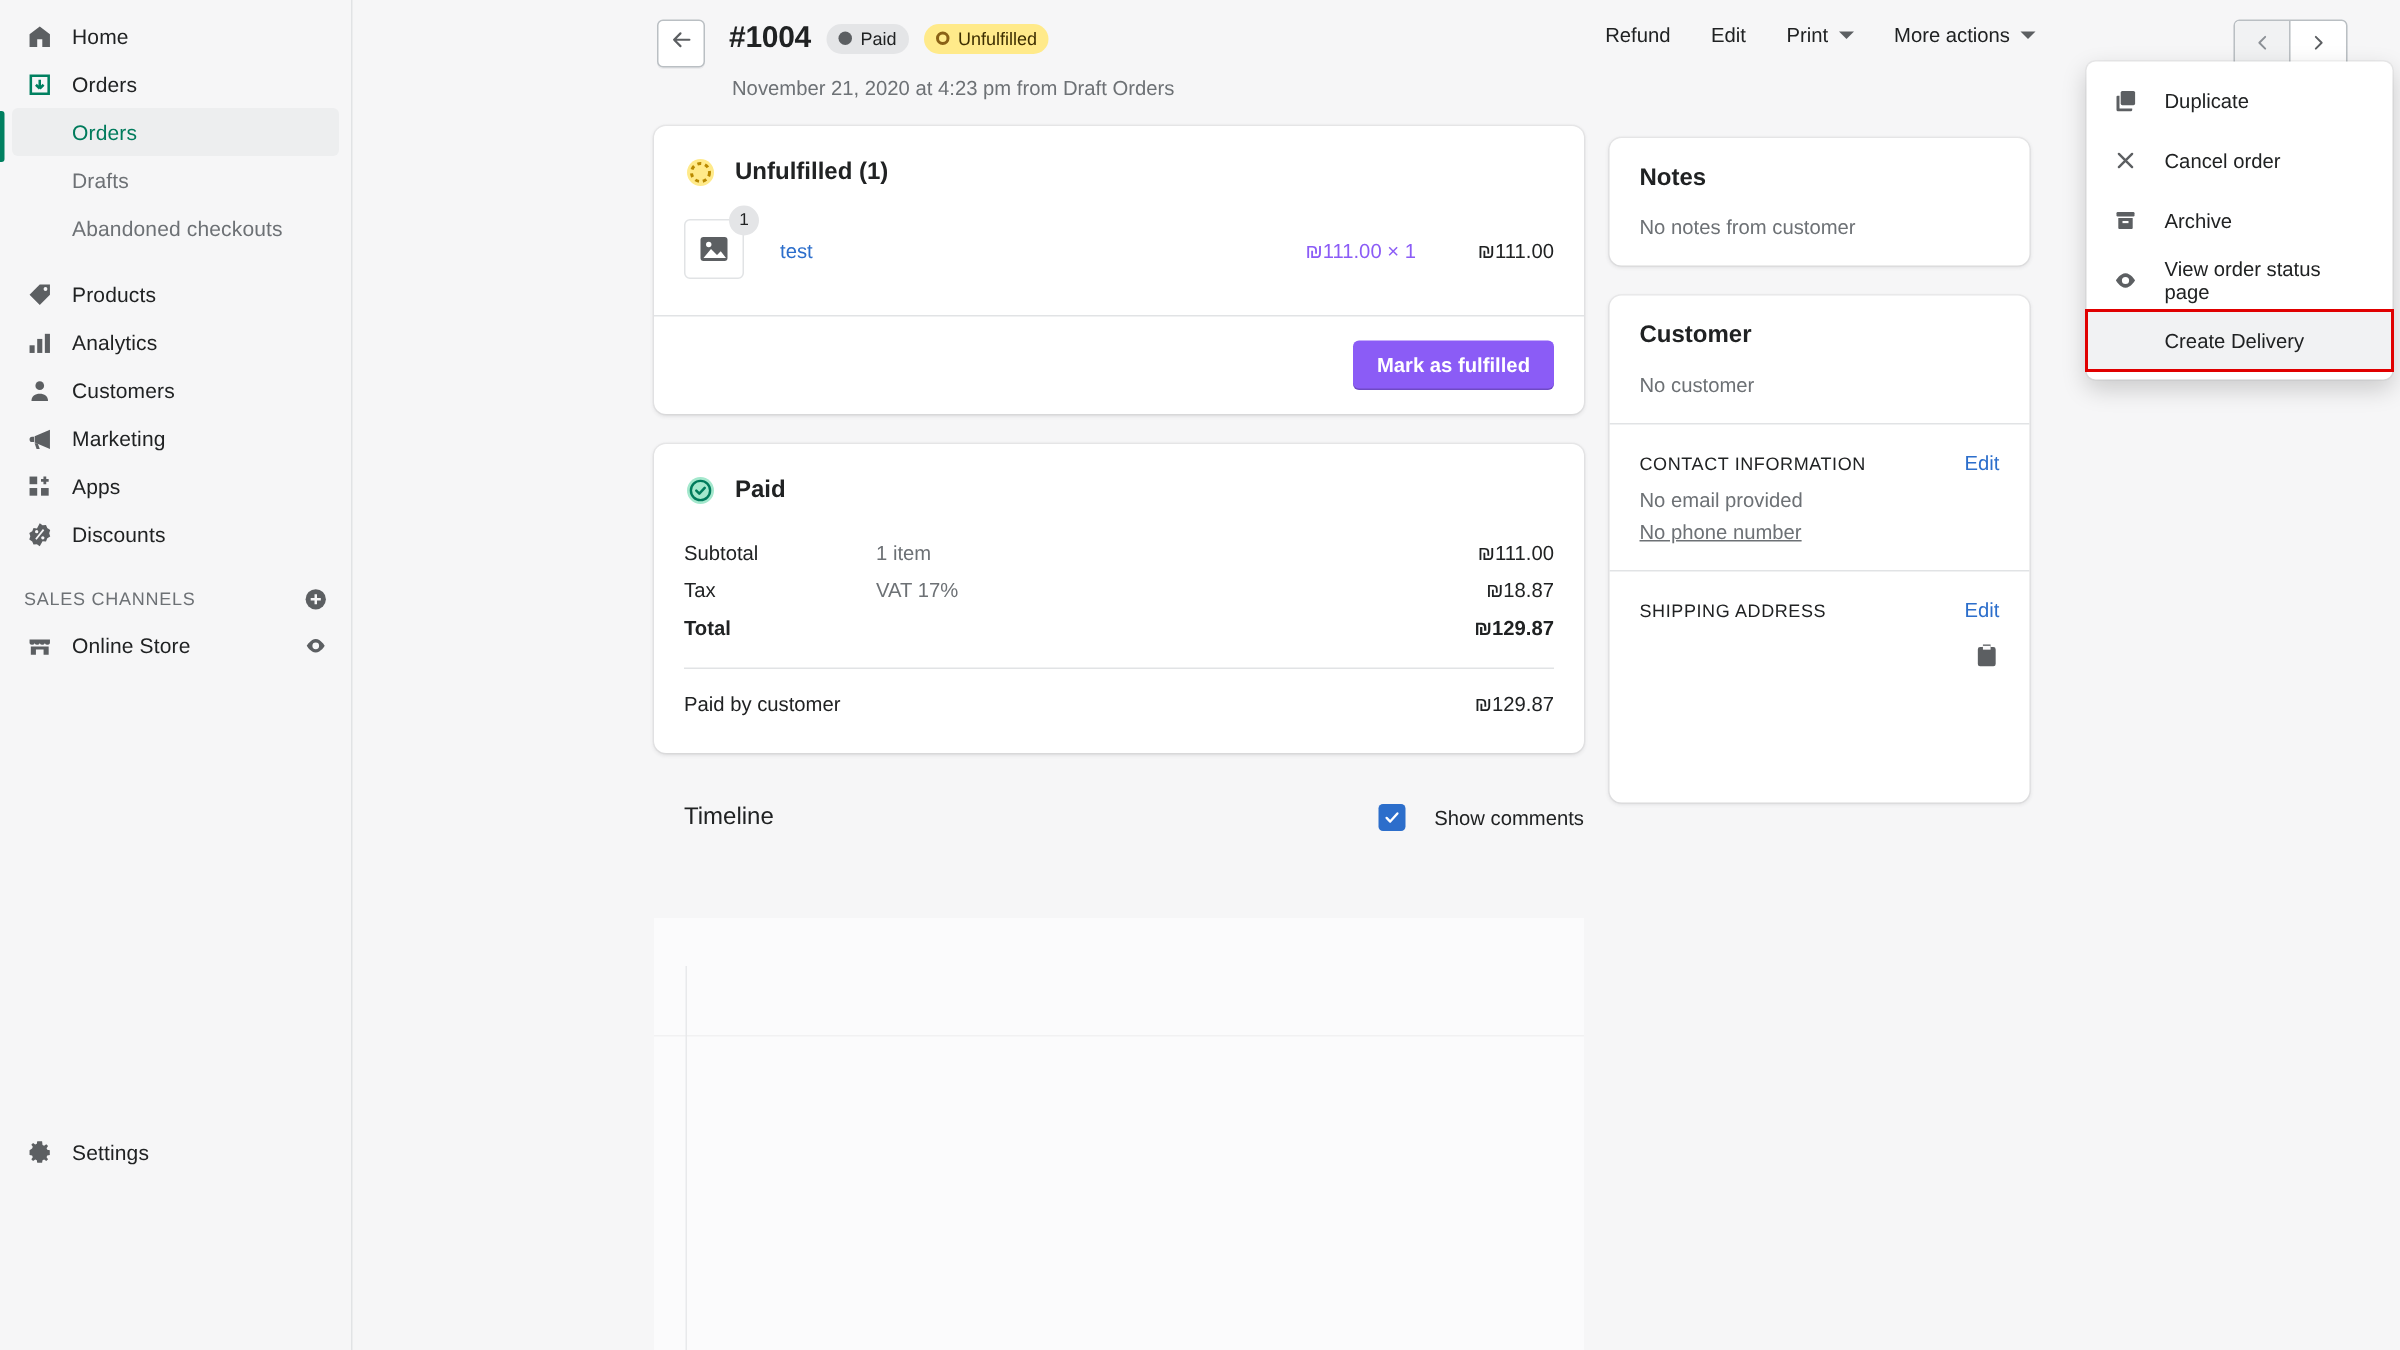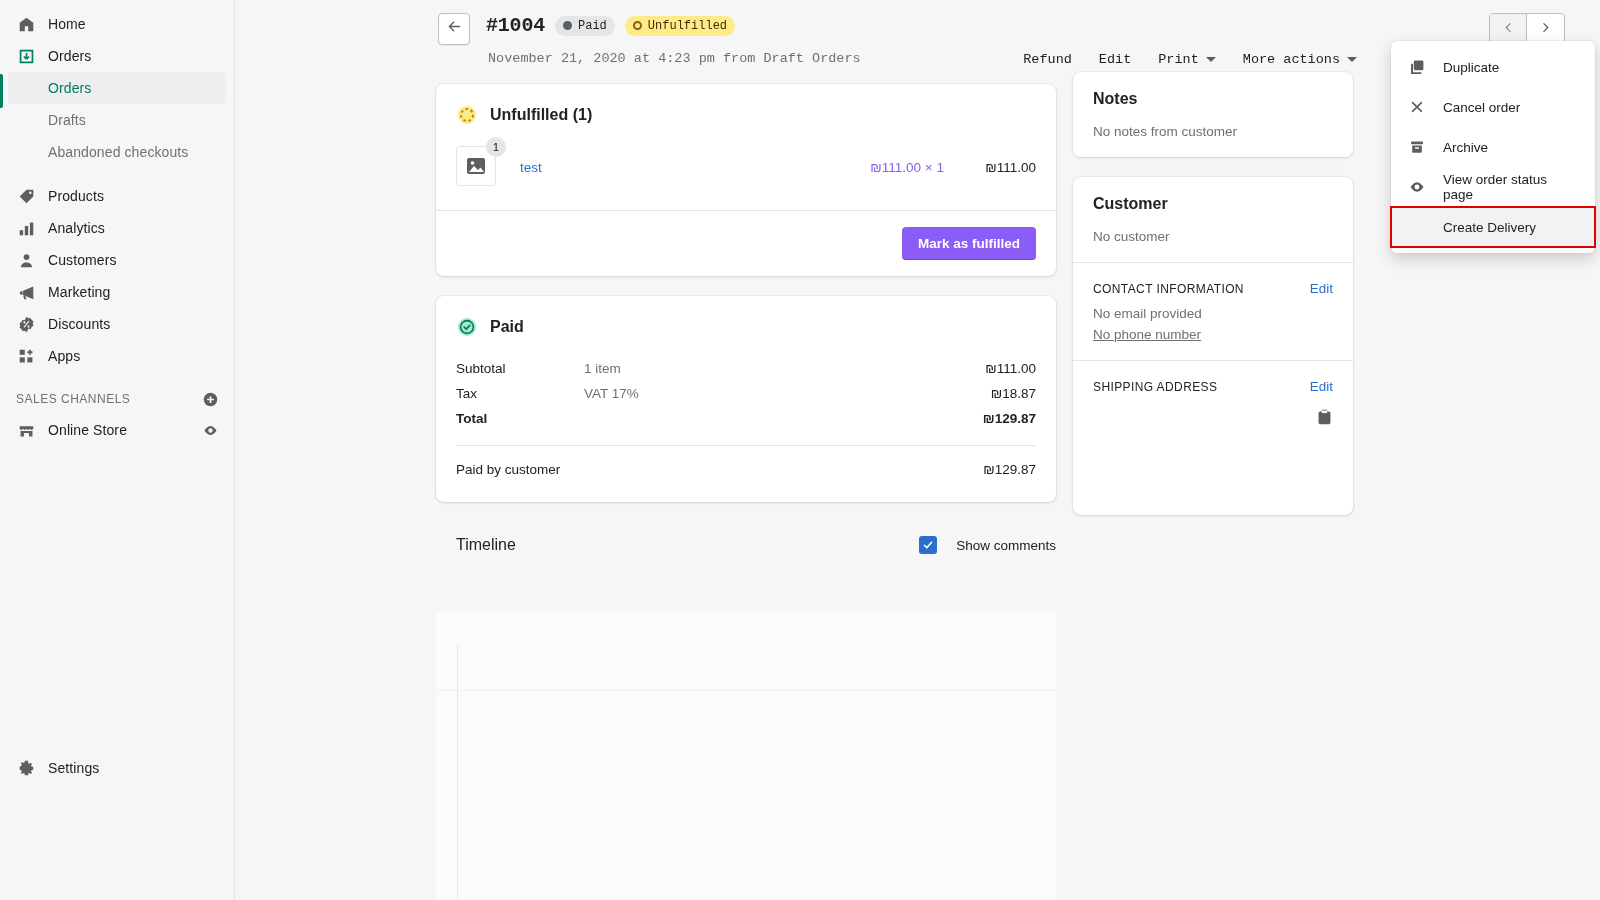--- a/index.html
+++ b/index.html
@@ -61,21 +61,21 @@
   }
   .section-head .plus { color: #5c5f62; display: flex; }
   .nav-item .eye-r { margin-left: auto; color: #5c5f62; display: flex; }
   .settings-wrap { position: absolute; left: 0; right: 0; top: 752px; }
 
   
   .main { flex: 1; position: relative; height: 900px; }
   .content { position: relative; width: 100%; height: 100%; }
 
   .topbar {
-    position: absolute; left: 0; right: 0; top: 0; height: 80px; font-family: Liberation Mono, monospace;
+    position: absolute; left: 0; right: 0; top: 0; height: 80px;
   }
   .back-btn {
     position: absolute; left: 203px; top: 13px;
     width: 32px; height: 32px; border: 1px solid #babfc3;
     background: #fff; border-radius: 4px;
     display: flex; align-items: center; justify-content: center;
     cursor: pointer; color: #5c5f62;
     box-shadow: 0 1px 0 rgba(22,29,37,.05);
   }
   .order-title-row {
@@ -96,21 +96,21 @@
     position: absolute; left: 253px; top: 51px;
     font-size: 13.5px; color: #6d7175;
   }
 
   .actions {
     position: absolute; right: 243px; top: 16px;
     display: flex; align-items: center; gap: 27px;
   }
   .act {
     font-size: 13.5px; color: #202223; cursor: pointer;
-    display: flex; align-items: center; gap: 7px; white-space: nowrap; margin-top: 36px;
+    display: flex; align-items: center; gap: 7px; white-space: nowrap;
   }
   .caret {
     width: 0; height: 0; border-left: 5px solid transparent;
     border-right: 5px solid transparent; border-top: 5px solid #5c5f62;
   }
   .pager {
     position: absolute; right: 35px; top: 13px;
     display: flex; border: 1px solid #babfc3; border-radius: 4px;
     overflow: hidden; background: #fff;
     box-shadow: 0 1px 0 rgba(22,29,37,.05);
@@ -121,21 +121,21 @@
   }
   .pager div.left { background: #f1f2f3; border-right: 1px solid #babfc3; }
   .pager div.right { color: #5c5f62; }
 
   
   .card {
     background: #fff; border-radius: 8px;
     box-shadow: 0 0 0 1px rgba(63,63,68,.05), 0 1px 3px 0 rgba(63,63,68,.15);
   }
   .col-left { position: absolute; left: 201px; top: 84px; width: 620px; }
-  .col-right { position: absolute; left: 838px; top: 72px; width: 280px; }
+  .col-right { position: absolute; left: 838px; top: 92px; width: 280px; }
 
   .card-pad { padding: 20px; }
   .card-head { display: flex; align-items: center; gap: 12px; }
   .ic-circle { width: 22px; height: 22px; flex: 0 0 22px; }
   .card-head .ttl { font-size: 16px; font-weight: bold; color: #202223; }
 
   .line-item { display: flex; align-items: center; padding: 0 20px 22px 20px; }
   .thumb-wrap { position: relative; width: 42px; height: 42px; flex: 0 0 42px; }
   .thumb {
     width: 40px; height: 40px; border: 1px solid #e1e3e5; border-radius: 4px;
@@ -289,38 +289,38 @@
         <svg width="17" height="17" viewBox="0 0 20 20" fill="currentColor">
             <path d="M18 3 6 8v5l12 5zM4 8.5h1.5v4H4a2 2 0 0 1 0-4z"></path>
             <path d="M6 13.5l1.5 4.5h2.5l-1.6-4.5z"></path>
           </svg>
       </span>
       <span class="lbl">Marketing</span>
     </div>
     <div class="nav-item">
       <span class="ico">
         <svg width="17" height="17" viewBox="0 0 20 20" fill="currentColor">
+            <rect x="2" y="2" width="6" height="6"></rect>
+            <rect x="2" y="11" width="6" height="6"></rect>
+            <rect x="11" y="11" width="6" height="6"></rect>
+            <path d="M14 2v6M11 5h6" stroke="currentColor" stroke-width="2.2"></path>
+          </svg>
+      </span>
+      <span class="lbl">Apps</span>
+    </div>
+    <div class="nav-item">
+      <span class="ico">
+        <svg width="17" height="17" viewBox="0 0 20 20" fill="currentColor">
             <path d="M10 1l2.2 1.6 2.7-.3 1 2.5 2.3 1.4-.8 2.6.8 2.6-2.3 1.4-1 2.5-2.7-.3L10 19l-2.2-1.6-2.7.3-1-2.5L1.8 13.8l.8-2.6-.8-2.6 2.3-1.4 1-2.5 2.7.3z"></path>
             <path d="M7 13.5 13 6" stroke="#f6f6f7" stroke-width="1.4"></path>
             <circle cx="7.6" cy="7.6" r="1.3" fill="#f6f6f7"></circle>
             <circle cx="12.4" cy="12.4" r="1.3" fill="#f6f6f7"></circle>
           </svg>
       </span>
       <span class="lbl">Discounts</span>
-    </div>
-    <div class="nav-item">
-      <span class="ico">
-        <svg width="17" height="17" viewBox="0 0 20 20" fill="currentColor">
-            <rect x="2" y="2" width="6" height="6"></rect>
-            <rect x="2" y="11" width="6" height="6"></rect>
-            <rect x="11" y="11" width="6" height="6"></rect>
-            <path d="M14 2v6M11 5h6" stroke="currentColor" stroke-width="2.2"></path>
-          </svg>
-      </span>
-      <span class="lbl">Apps</span>
     </div>
 
     <div class="nav-gap"></div>
 
     <div class="section-head">
       <span class="t">SALES CHANNELS</span>
       <span class="plus">
         <svg width="15" height="15" viewBox="0 0 20 20" fill="currentColor">
             <circle cx="10" cy="10" r="9"></circle>
             <path d="M10 5.5v9M5.5 10h9" stroke="#f6f6f7" stroke-width="2.2"></path>

